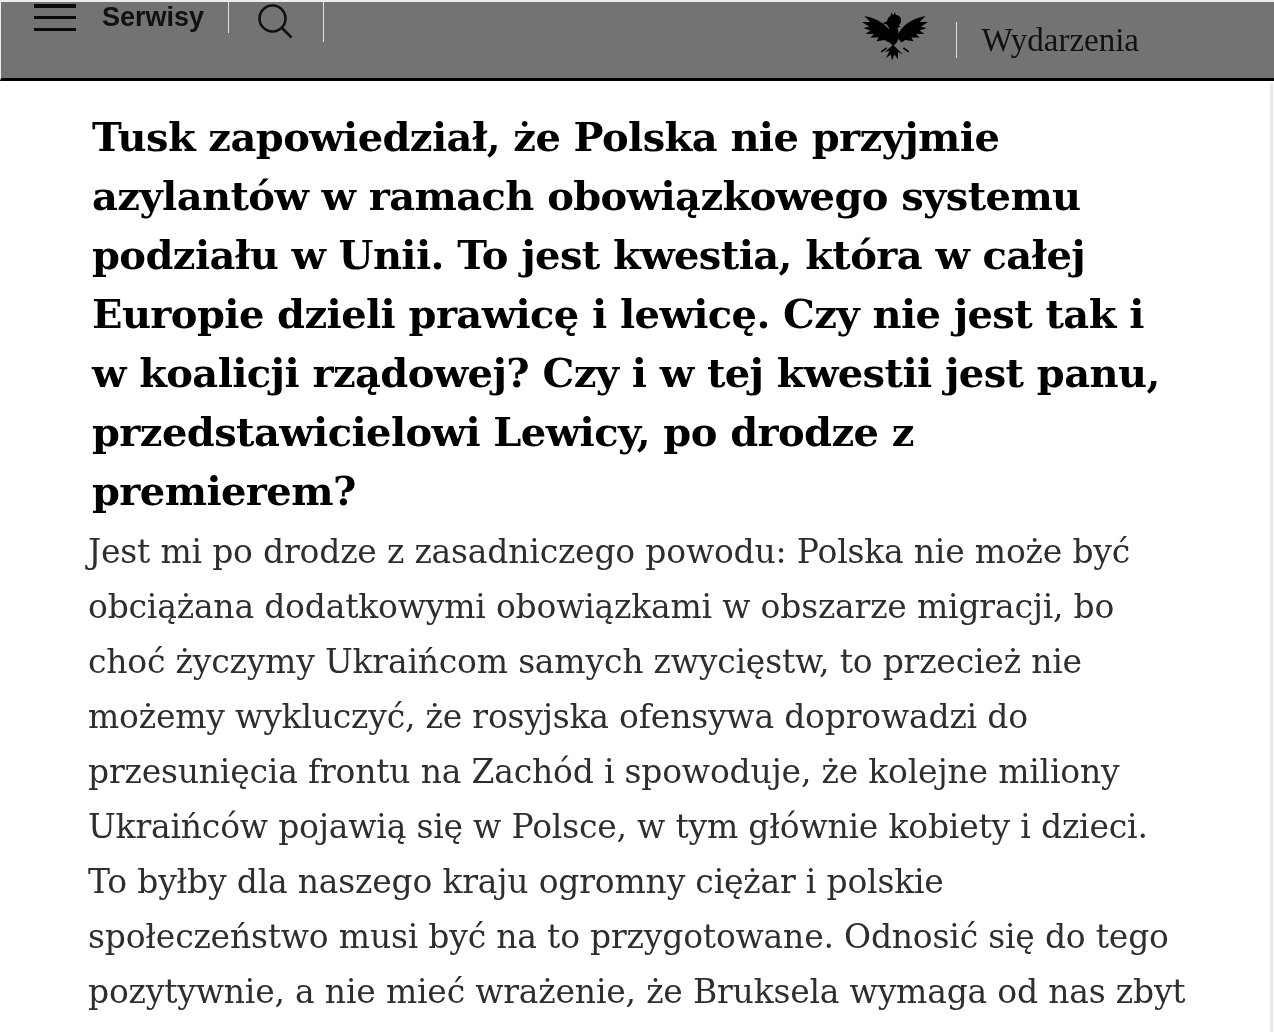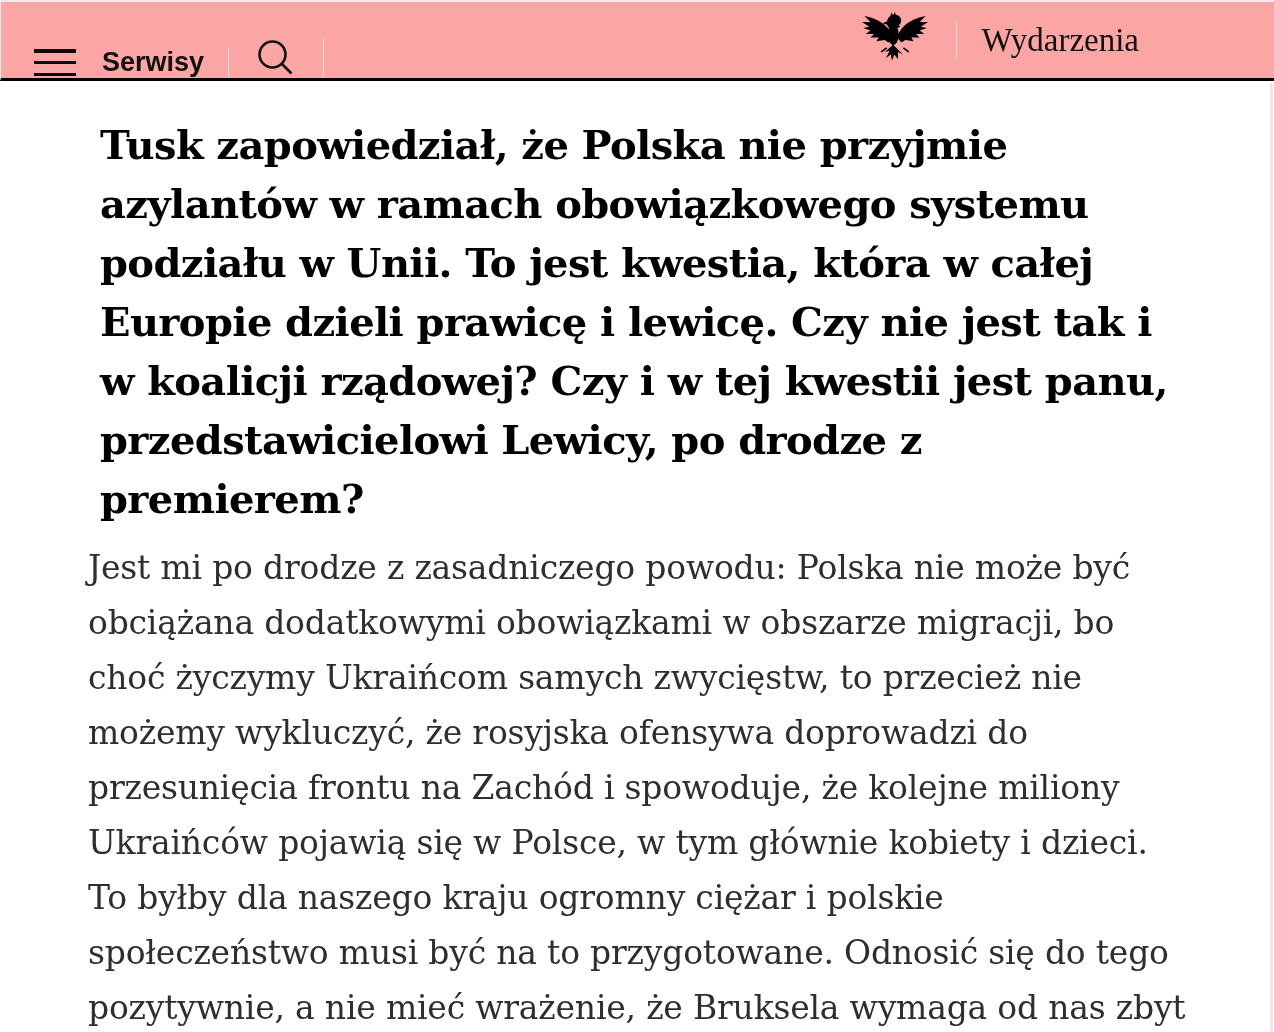--- a/index.html
+++ b/index.html
@@ -12,22 +12,22 @@
     overflow:hidden;
     font-family:"Liberation Sans", sans-serif;
   }
   
   .topbar{
     position:relative;
     height:76px;
     border-bottom:3px solid #000;
     border-left:1px solid #eee;
     display:flex;
-    align-items:flex-end;
-    background:#fca5a5;
+    align-items:flex-start;
+    background:#737373;
   }
   .cell{display:flex;align-items:center;box-sizing:border-box;}
   .cell-menu{
     width:228px;
     padding-left:33px;
     gap:26px;
     border-right:1px solid #e3e3e3;
     cursor:pointer;
   }
   .hamburger{
@@ -60,21 +60,21 @@
     white-space:nowrap;
     cursor:pointer;
   }
   
   .article{
     padding:22px 88px 0 88px;
     box-sizing:border-box;
     width:1274px;
   }
   .article h1{
-    margin:12px;
+    margin:4px;
     font-family:"DejaVu Serif", serif;
     font-weight:700;
     font-size:40px;
     line-height:59px;
     letter-spacing:-0.6px;
     color:#000;
   }
   .article p{
     margin:4px 0 0 0;
     font-family:"DejaVu Serif", serif;

